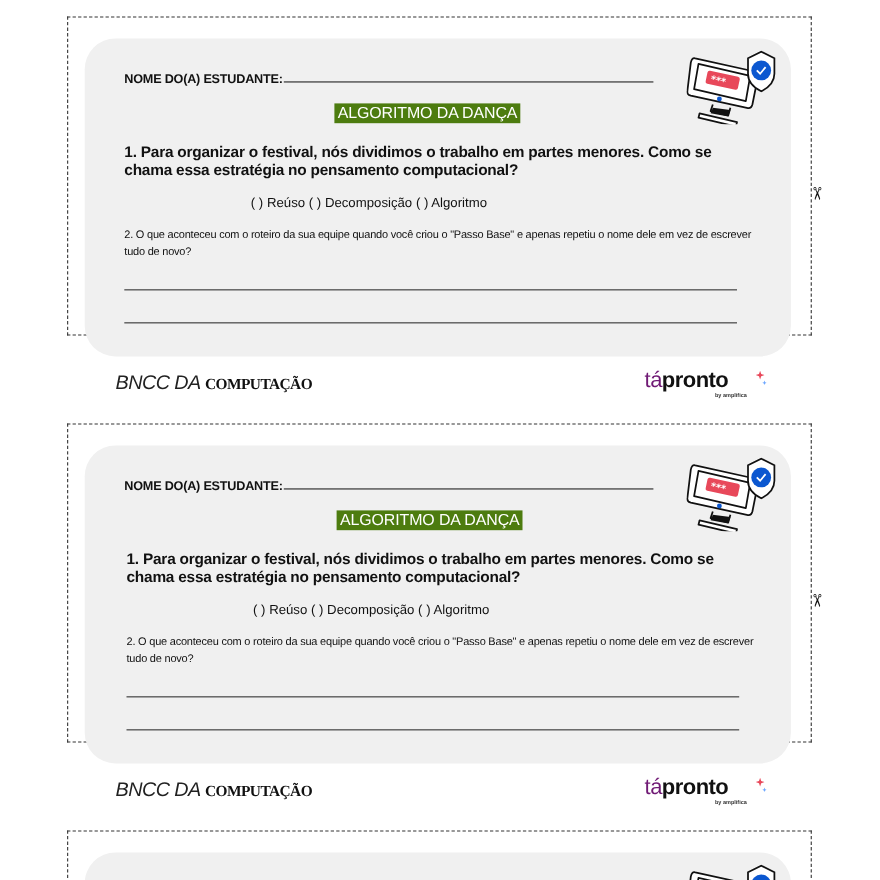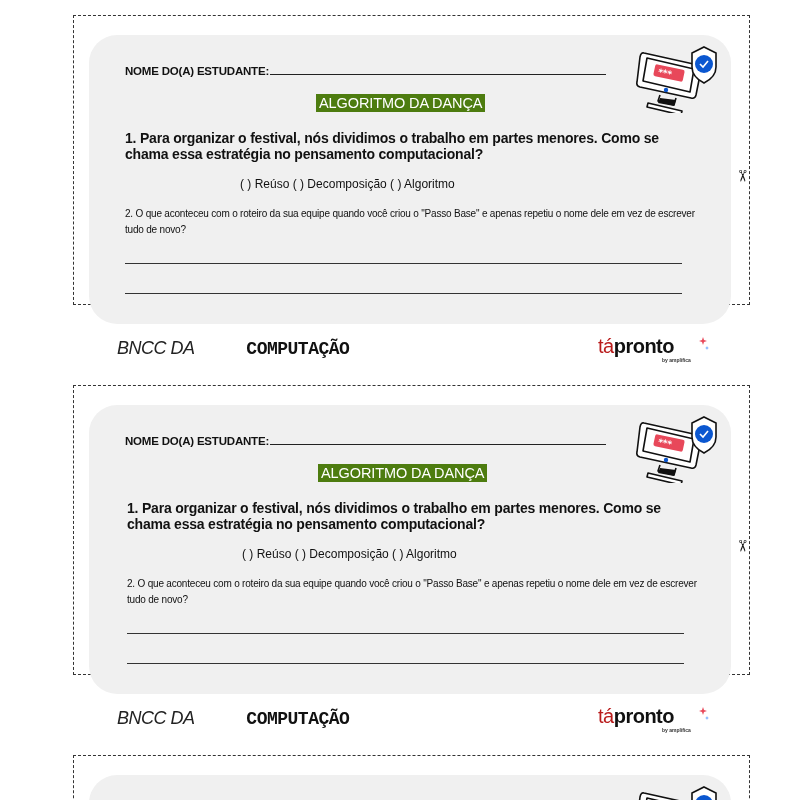--- a/index.html
+++ b/index.html
@@ -1,32 +1,32 @@
 <!DOCTYPE html>
 <html><head>
 <meta charset="utf-8">
 <style>
   html, body { margin:0; padding:0; background:#ffffff; }
   body { width:800px; height:800px; position:relative; overflow:hidden; font-family:"Liberation Sans", sans-serif; color:#111; }
-  .card { position:absolute; left:73px; width:677px; height:290px; border:1.5px dashed #333; box-sizing:border-box; }
+  .card { position:absolute; left:61px; width:677px; height:290px; border:1.5px dashed #333; box-sizing:border-box; }
   .panel { position:absolute; left:15px; top:19px; width:642px; height:289px; background:#f0f0f0; border-radius:28px; }
   .name-line { position:absolute; left:36px; top:29px; font-size:11.5px; font-weight:bold; letter-spacing:-0.2px; white-space:nowrap; }
   .name-underline { display:inline-block; width:336px; border-bottom:1px solid #222; vertical-align:baseline; margin-left:1px; height:10px; }
   .title { position:absolute; left:227px; top:59px; background:#4d7c0f; color:#fff; font-size:14.5px; padding:1px 3px; letter-spacing:-0.1px; }
   .q1 { position:absolute; left:36px; top:95px; width:580px; font-size:14px; font-weight:bold; line-height:16px; letter-spacing:-0.2px; }
   .opts { position:absolute; left:151px; top:142px; font-size:12px; white-space:nowrap; }
   .opt { display:inline-block; }
   .q2 { position:absolute; left:36px; top:171px; width:580px; font-size:10px; font-weight:normal; line-height:16px; letter-spacing:-0.2px; }
   .ans { position:absolute; left:36px; width:557px; border-bottom:1.2px solid #333; }
   .icon-wrap { position:absolute; left:547px; top:8px; width:85px; height:70px; }
   .footer-left { position:absolute; left:43px; top:322px; font-size:18px; white-space:nowrap; }
   .footer-left .light { font-style:italic; font-weight:normal; color:#222; font-family:"Liberation Sans", sans-serif; letter-spacing:-0.5px;margin-top:28px; }
-  .footer-left .bold { font-family:Liberation Mono, monospace; font-weight:bold; font-size:18px; letter-spacing:-0.5px;margin-left:48px; }
+  .footer-left .bold { font-family:Liberation Serif, serif; font-weight:bold; font-size:14px; letter-spacing:-0.5px; }
   .footer-right { position:absolute; left:524px; top:319px; white-space:nowrap; }
-  .footer-right .ta { font-size:20px; color:#b91c1c; letter-spacing:-0.5px; }
+  .footer-right .ta { font-size:20px; color:#701a75; letter-spacing:-0.5px; }
   .footer-right .pronto { font-size:20px; font-weight:bold; color:#111; letter-spacing:-0.5px;text-align:right; }
   .footer-right .by { position:absolute; left:64px; top:22px; font-size:5px; color:#333; font-weight:bold; }
   .sparkle { position:absolute; left:101px; top:2px; }
   .scissor { position:absolute; left:735px; font-size:16px; transform:rotate(90deg); line-height:16px; }
 </style>
 </head>
 <body>
 
 <div class="card" style="top:15px;">
   <div class="panel">

